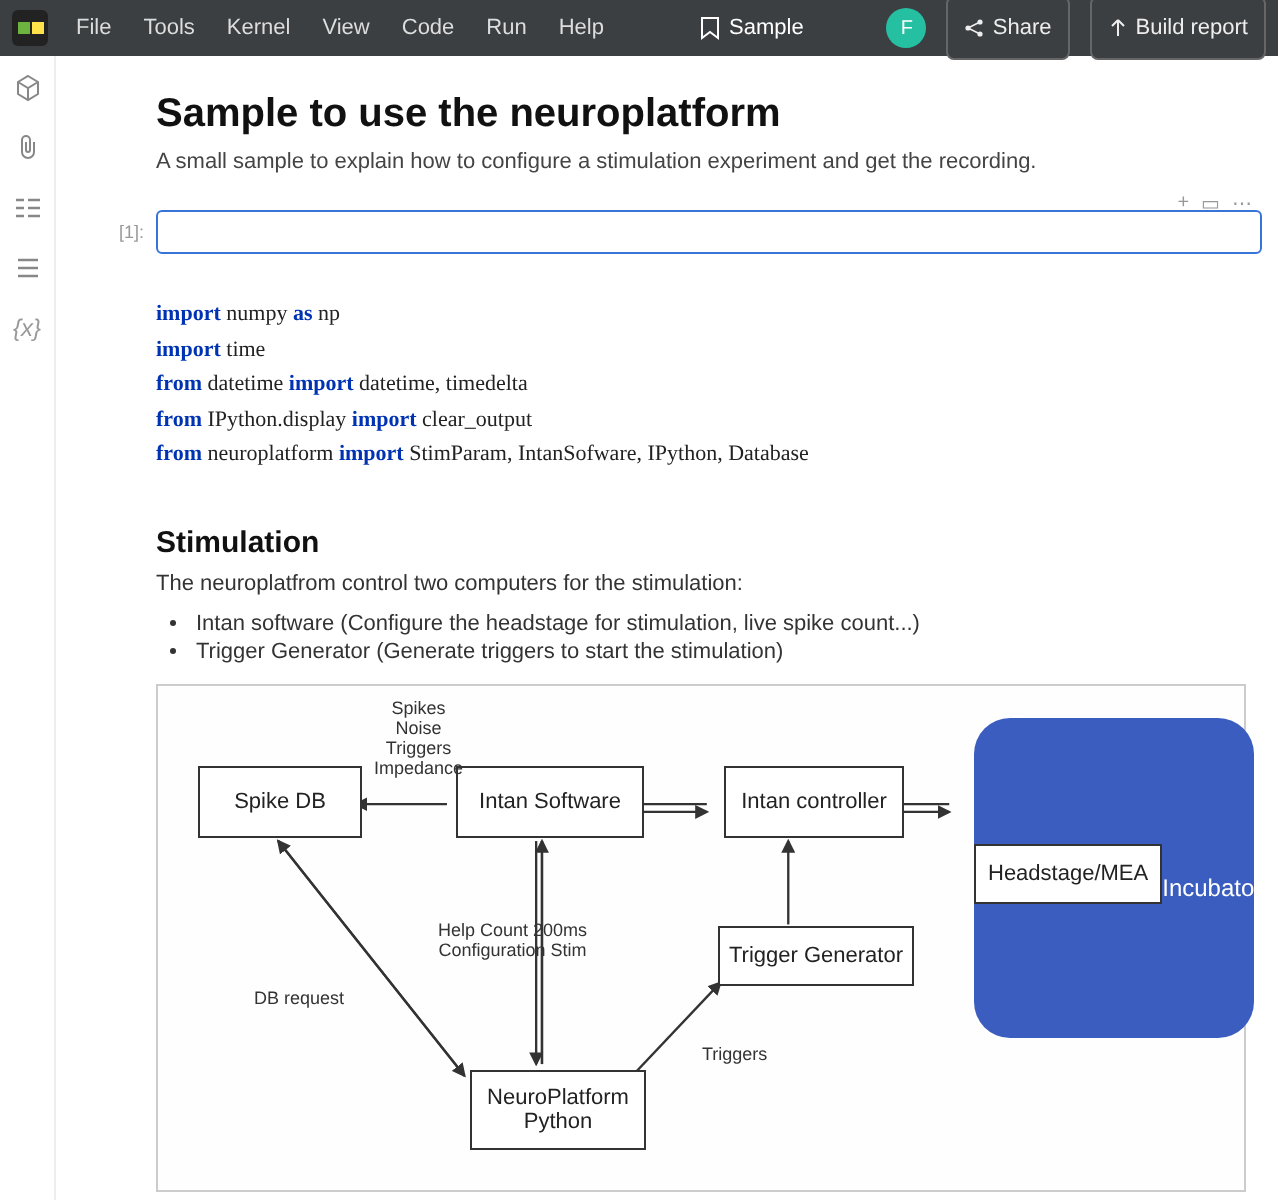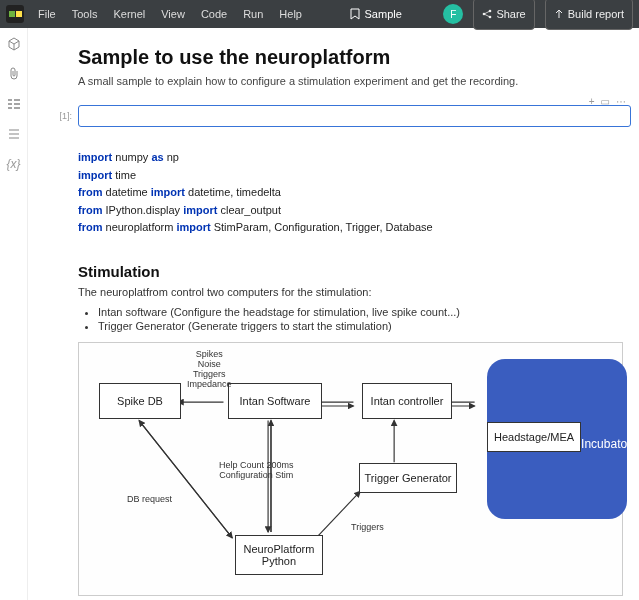--- a/index.html
+++ b/index.html
@@ -144,21 +144,21 @@
   .cell-toolbar span { cursor: pointer; }
   .add-line {
     height: 12px;
     position: relative;
     margin-left: 42px;
   }
   .code-cell {
     flex: 1;
     background: #fff;
     padding: 6px 0;
-    font-family: Liberation Sans, sans-serif;
+    font-family: Liberation Serif, serif;
     font-size: 11px;
     line-height: 1.6;
   }
   .code-cell .kw1 { color: #0033b3; font-weight: 600; }
   .code-cell .kw2 { color: #0033b3; font-weight: 600; }
   .section-h {
     font-size: 15px;
     font-weight: 700;
     margin: 20px 0 6px 42px;
     color: #111;
@@ -307,21 +307,21 @@
     </div>
     <div class="add-line"></div>
 
     <div class="cell-wrap">
       <div class="cell-gutter"></div>
       <div class="code-cell">
         <div><span class="kw1">import</span><span> numpy </span><span class="kw2">as</span><span> np</span></div>
         <div><span class="kw1">import</span><span> time</span></div>
         <div><span class="kw1">from</span><span> datetime </span><span class="kw2">import</span><span> datetime, timedelta</span></div>
         <div><span class="kw1">from</span><span> IPython.display </span><span class="kw2">import</span><span> clear_output</span></div>
-        <div><span class="kw1">from</span><span> neuroplatform </span><span class="kw2">import</span><span> StimParam, Configuration, Trigger, Database</span></div>
+        <div><span class="kw1">from</span><span> neuroplatform </span><span class="kw2">import</span><span> StimParam, IntanSofware, IPython, Database</span></div>
       </div>
     </div>
 
     <h3 class="section-h">Stimulation</h3>
     <p class="section-p">The neuroplatfrom control two computers for the stimulation:</p>
     <ul class="section-ul">
       <li>Intan software (Configure the headstage for stimulation, live spike count...)</li>
       <li>Trigger Generator (Generate triggers to start the stimulation)</li>
     </ul>
 

